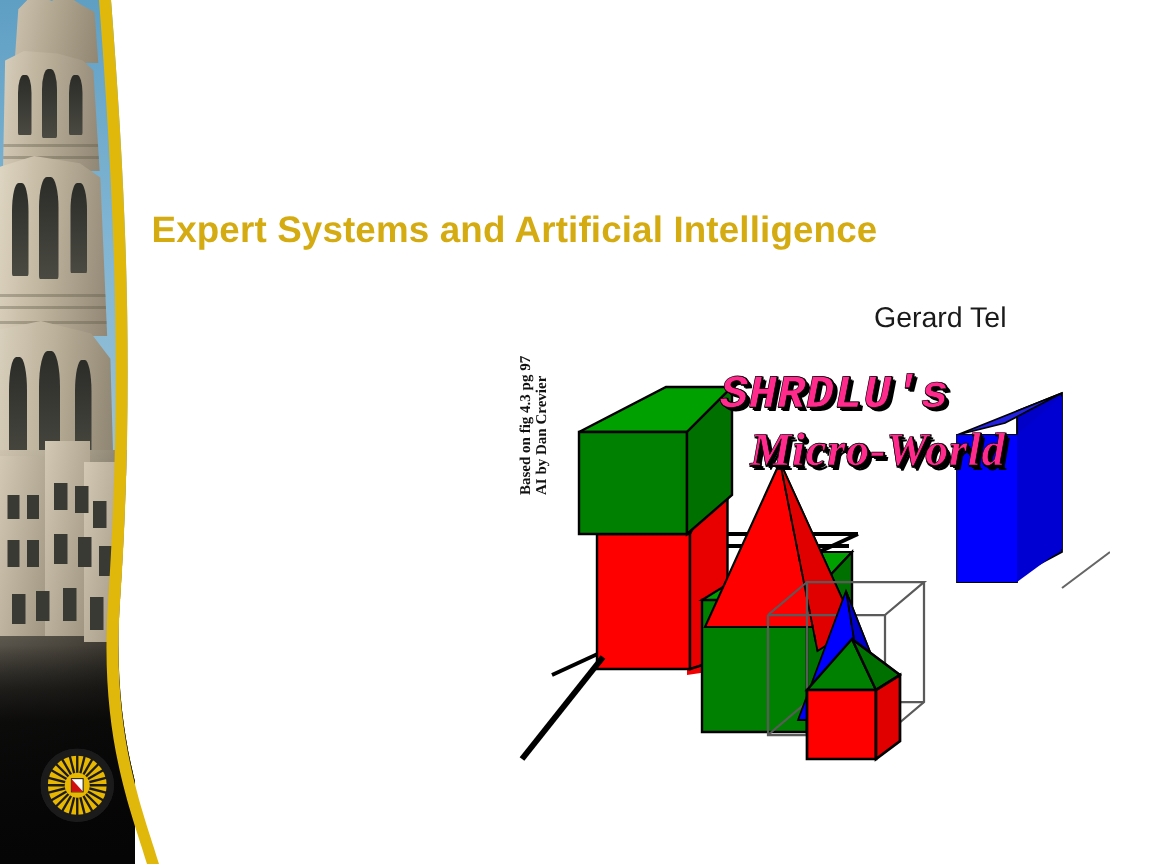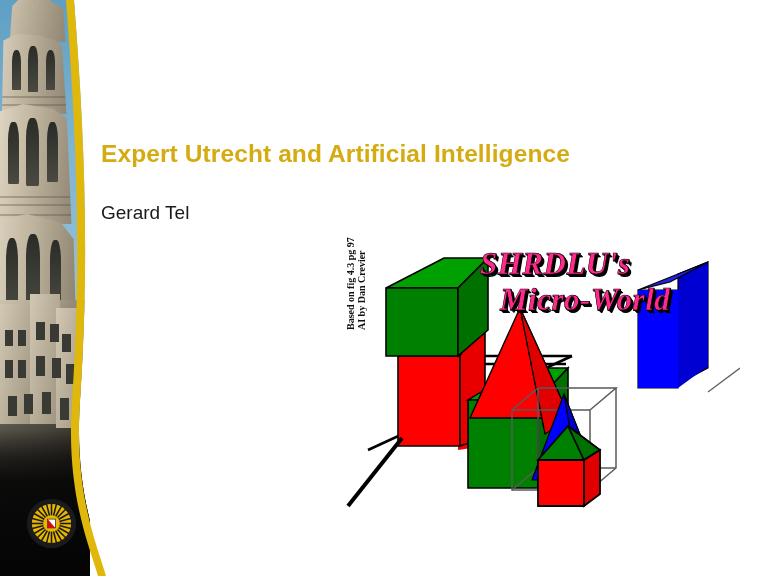--- a/index.html
+++ b/index.html
@@ -100,21 +100,21 @@
     font-size: 24.5px;
     font-weight: bold;
     color: #d5ab12;
     letter-spacing: .1px;
     white-space: nowrap;
   }
   #subtitle {
     position: absolute;
     left: 101px; top: 202px;
     width: 570px;
-    text-align: left;
+    text-align: right;
     font-size: 19px;
     color: #1a1a1a;
   }
 
   
   #blocks-figure {
     position: absolute;
     left: 340px; top: 238px;
     width: 400px; height: 280px;
   }
@@ -131,21 +131,21 @@
     font-family: "Liberation Serif", serif;
     font-weight: bold;
     font-style: italic;
     color: #ff2a8c;
     white-space: nowrap;
     text-shadow:
        1px 1px 0 #000, 2px 2px 0 #000, 3px 3px 0 #000,
        1px 0 0 #000, 0 1px 0 #000;
     -webkit-text-stroke: .4px #000;
   }
-  #wa-line1 { position:absolute; left:8px;  top:0px;  font-size:31px; letter-spacing:.5px; }
+  #wa-line1 { position:absolute; left:8px;  top:0px;  font-size:31px; letter-spacing:.5px;font-family:Liberation Mono, monospace; }
   #wa-line2 { position:absolute; left:28px; top:36px; font-size:31px; letter-spacing:.5px; }
 
   
   #credit {
     position: absolute;
     left: 345px; top: 330px;
     width: 150px;
     transform: rotate(-90deg);
     transform-origin: left top;
     font-family: "Liberation Serif", serif;
@@ -225,21 +225,21 @@
       <div class="house-win" style="left:8px;  top:96px; width:9px;  height:20px;"></div>
       <div class="house-win" style="left:24px; top:94px; width:9px;  height:20px;"></div>
       <div class="house-win" style="left:42px; top:92px; width:9px;  height:22px;"></div>
       <div class="house-win" style="left:60px; top:98px; width:9px;  height:22px;"></div>
     </div>
     <div id="strip-dark-bottom"></div>
   </div>
 
   <div id="gold-curve"></div>
 
-  <div id="title">Expert Utrecht and Artificial Intelligence</div>
+  <div id="title">Expert Systems and Artificial Intelligence</div>
   <div id="subtitle">Gerard Tel</div>
 
   <div id="blocks-figure">
     <svg width="400" height="280" viewBox="0 0 400 280" xmlns="http://www.w3.org/2000/svg">
 
       <g stroke="#000" stroke-width="2.6" fill="none">
         <line x1="28" y1="212" x2="232" y2="118"></line>
         <line x1="140" y1="118" x2="232" y2="118"></line>
         <line x1="140" y1="126" x2="226" y2="126"></line>
       </g>

